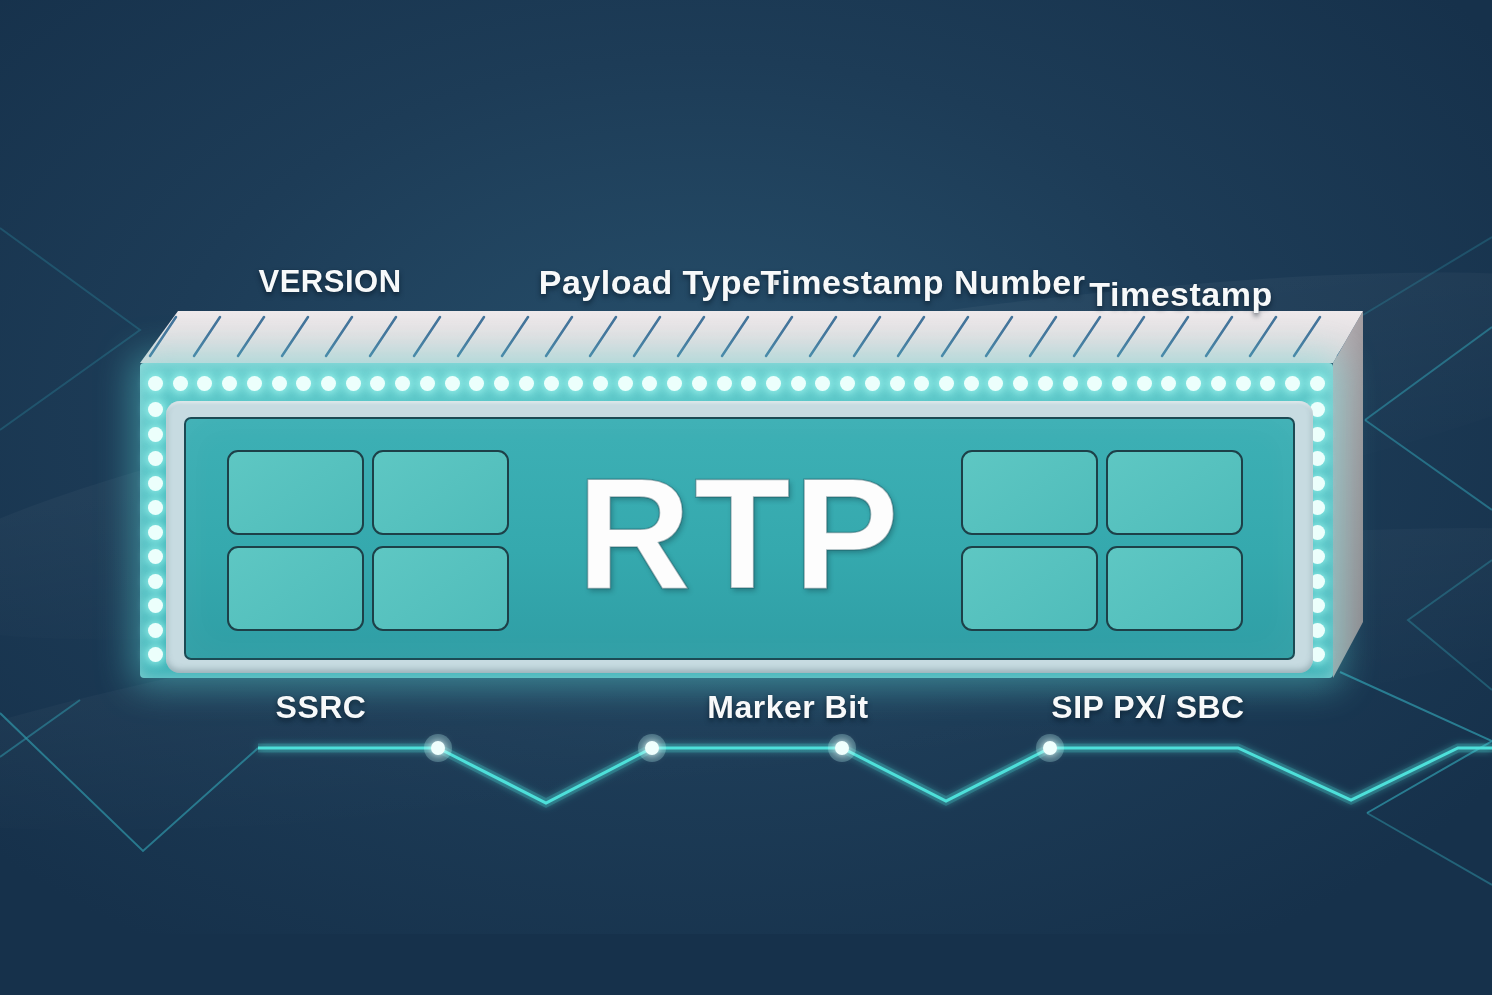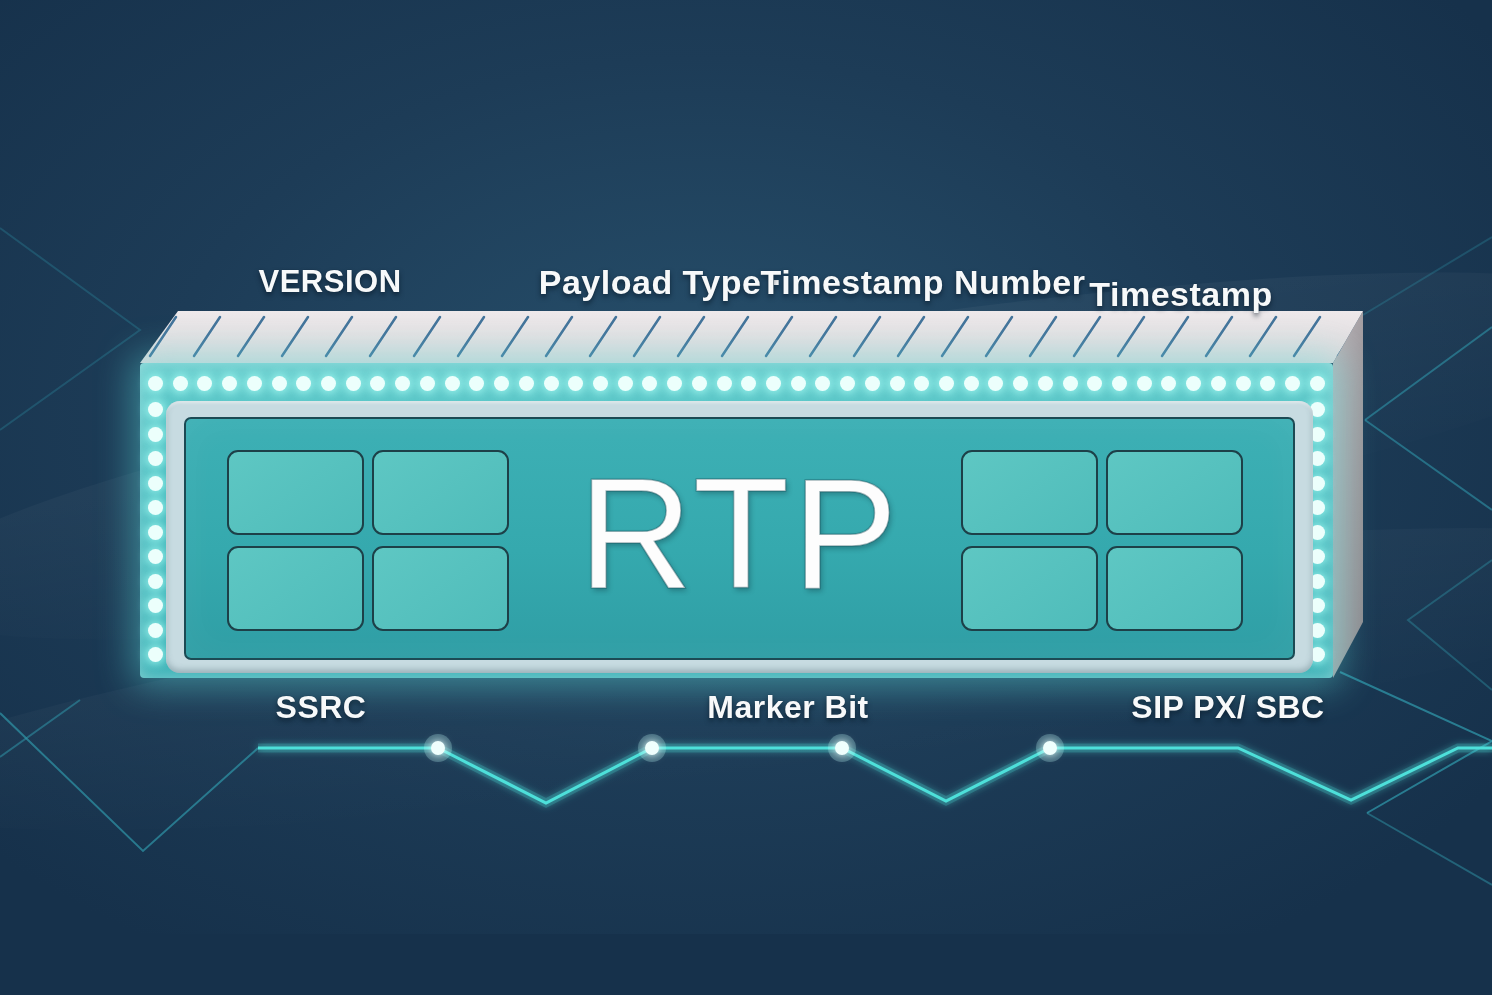--- a/index.html
+++ b/index.html
@@ -40,21 +40,21 @@
   }
   .cell-grid{position:absolute;display:grid;grid-template-columns:137px 137px;grid-template-rows:85px 85px;gap:11px 8px;top:31px;}
   .cell-grid.left{left:41px;}
   .cell-grid.right{right:50px;}
   .cell{
     background:linear-gradient(145deg,#5ec7c3,#4fbcba);
     border:2px solid #1d4048;border-radius:11px;
   }
   .rtp-title{
     position:absolute;left:0;right:0;top:50%;transform:translateY(-54%);
-    text-align:center;font-size:158px;font-weight:normal;letter-spacing:3px;
+    text-align:center;font-size:158px;font-weight:bold;letter-spacing:3px;
     color:#fdfdfd;-webkit-text-stroke:1.5px rgba(25,75,85,.4);
     text-shadow:2px 3px 5px rgba(10,40,50,.3);
     line-height:1;
   }
 
   
   .lbl{
     position:absolute;transform:translate(-50%,-50%);white-space:nowrap;
     color:#f7f9fa;font-weight:bold;letter-spacing:.5px;
     text-shadow:0 3px 5px rgba(5,20,35,.6),0 0 1px rgba(0,0,0,.35);
@@ -255,16 +255,16 @@
             <div class="cell"></div>
           </div>
         <div class="rtp-title">RTP</div>
       </div>
     </div>
   </div>
 
   <div>
     <div class="lbl lbl-bottom" style="left:321px;top:707px">SSRC</div>
     <div class="lbl lbl-bottom" style="left:788px;top:707px">Marker Bit</div>
-    <div class="lbl lbl-bottom" style="left:1228px;top:707px">SIP PX/ SBC</div>
+    <div class="lbl lbl-bottom" style="left:1148px;top:707px">SIP PX/ SBC</div>
   </div>
 
 </div>
 
 </body></html>

